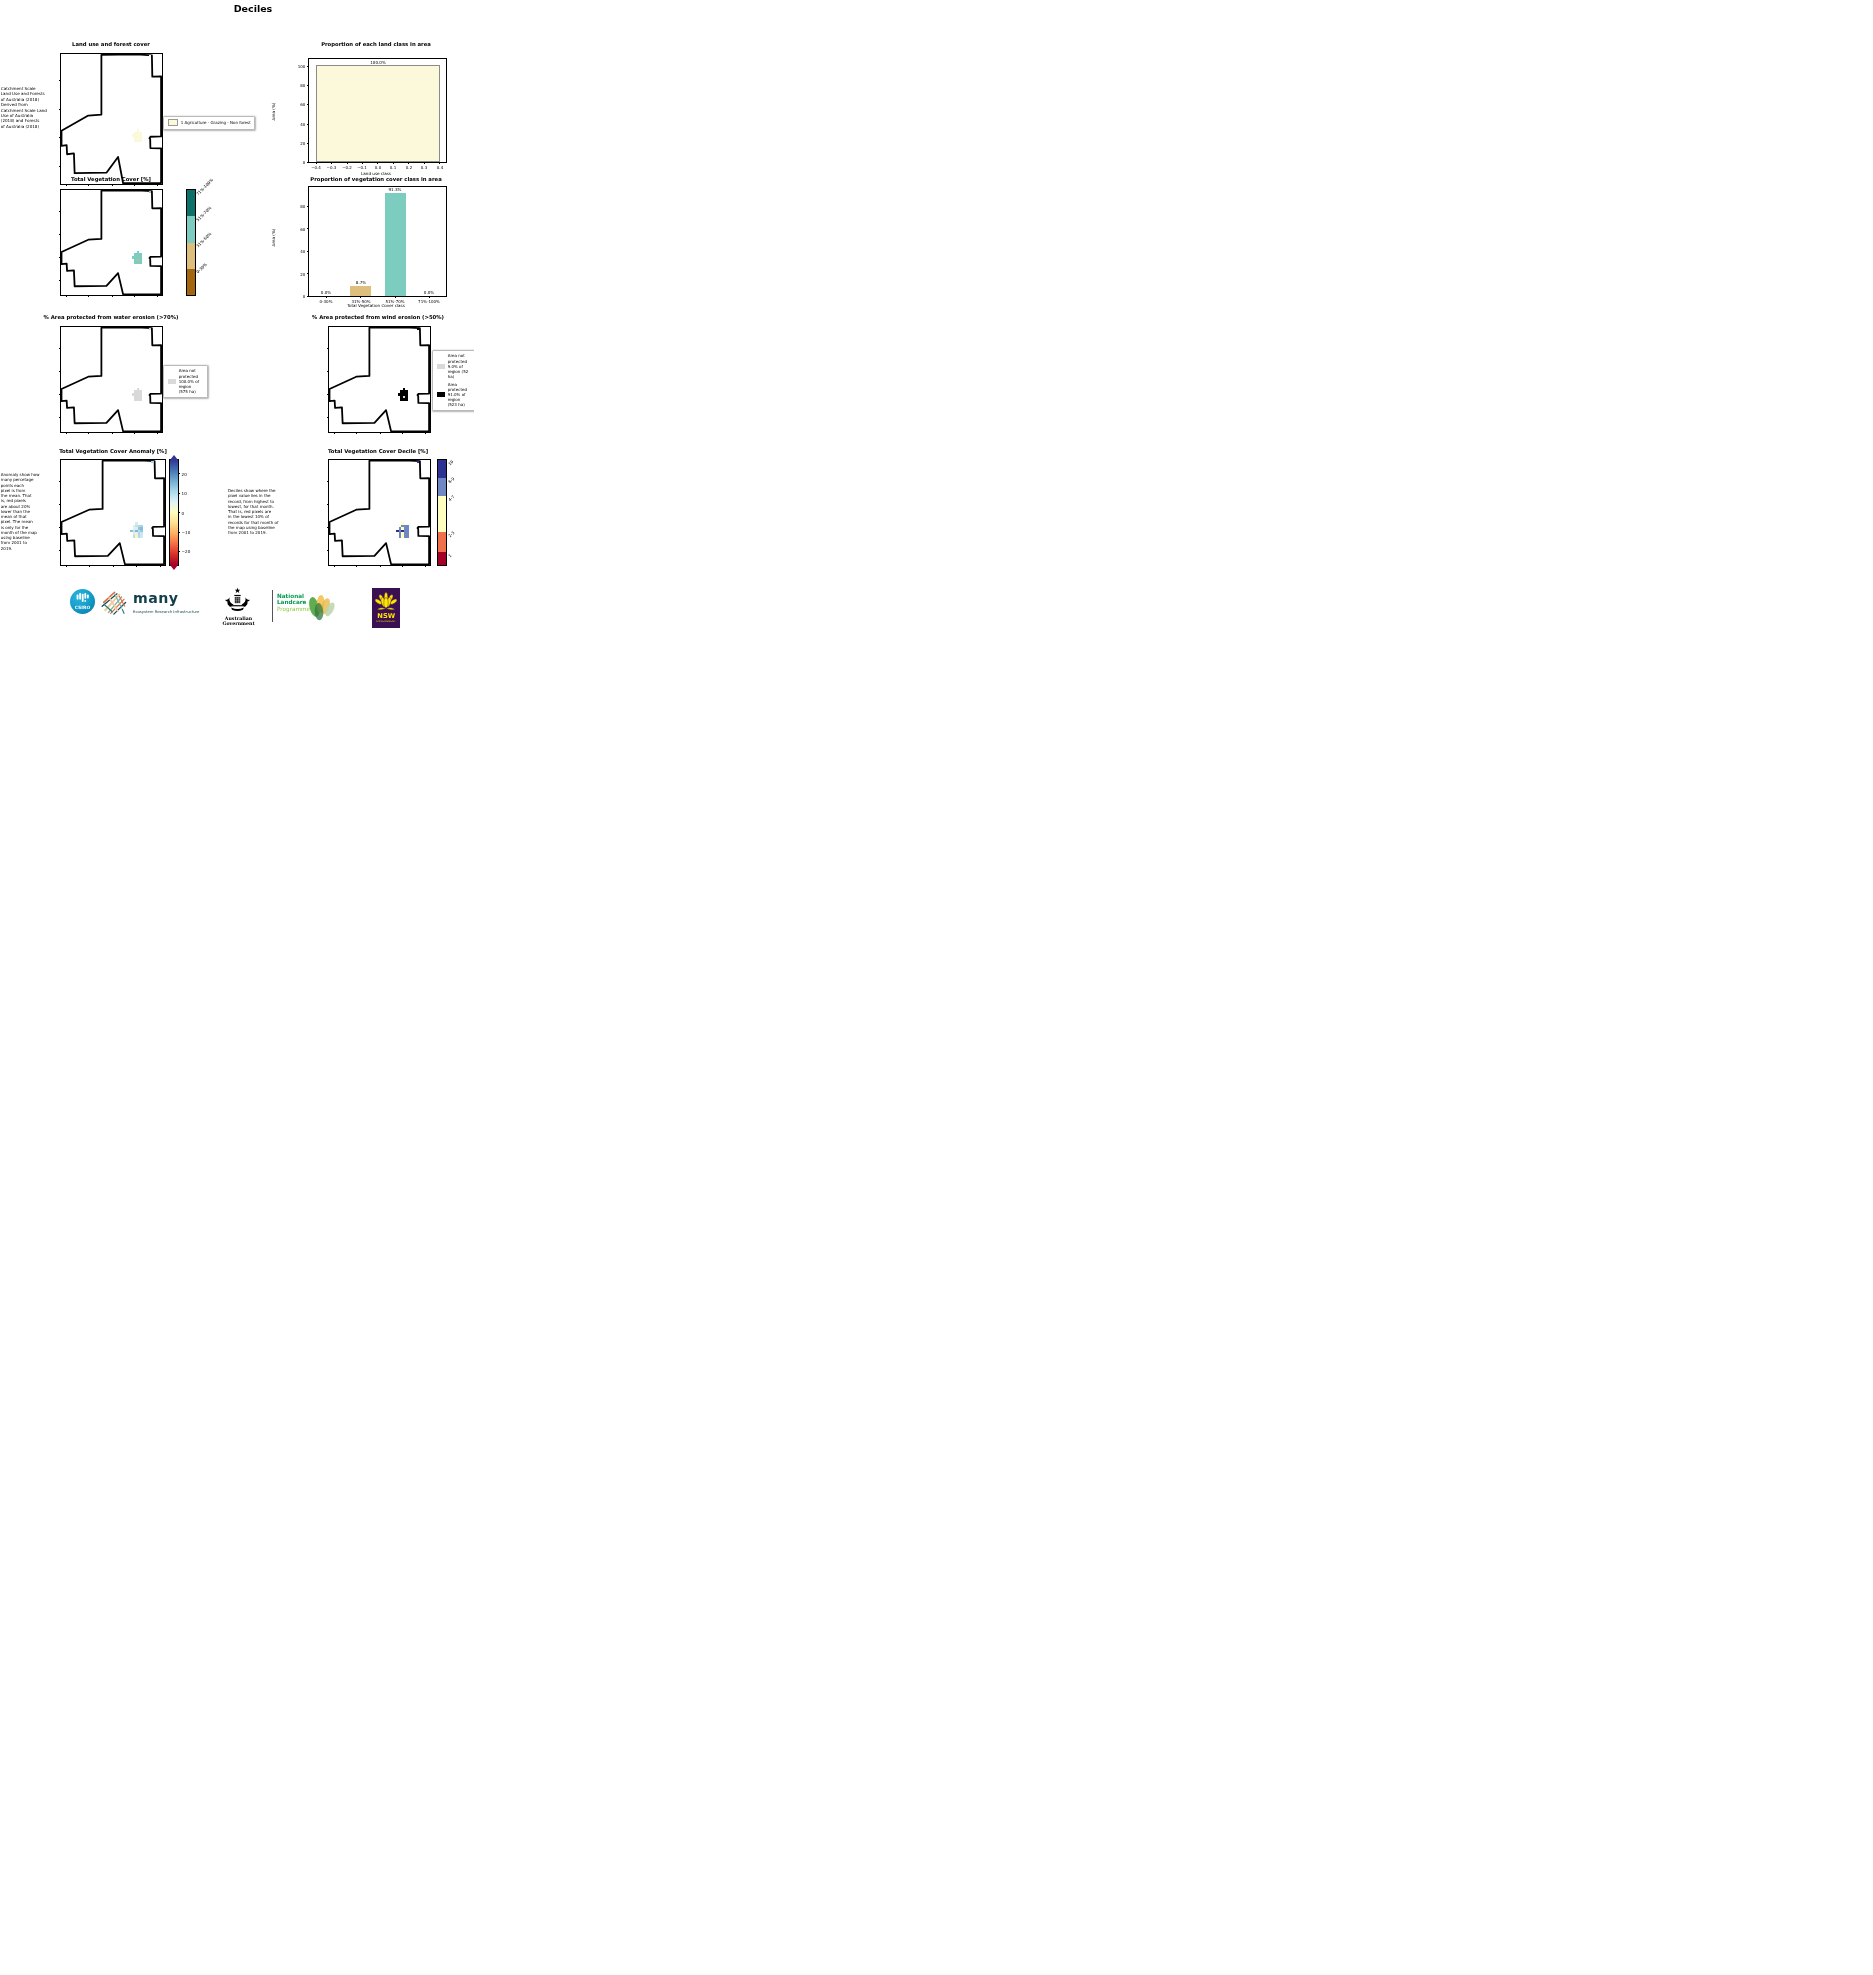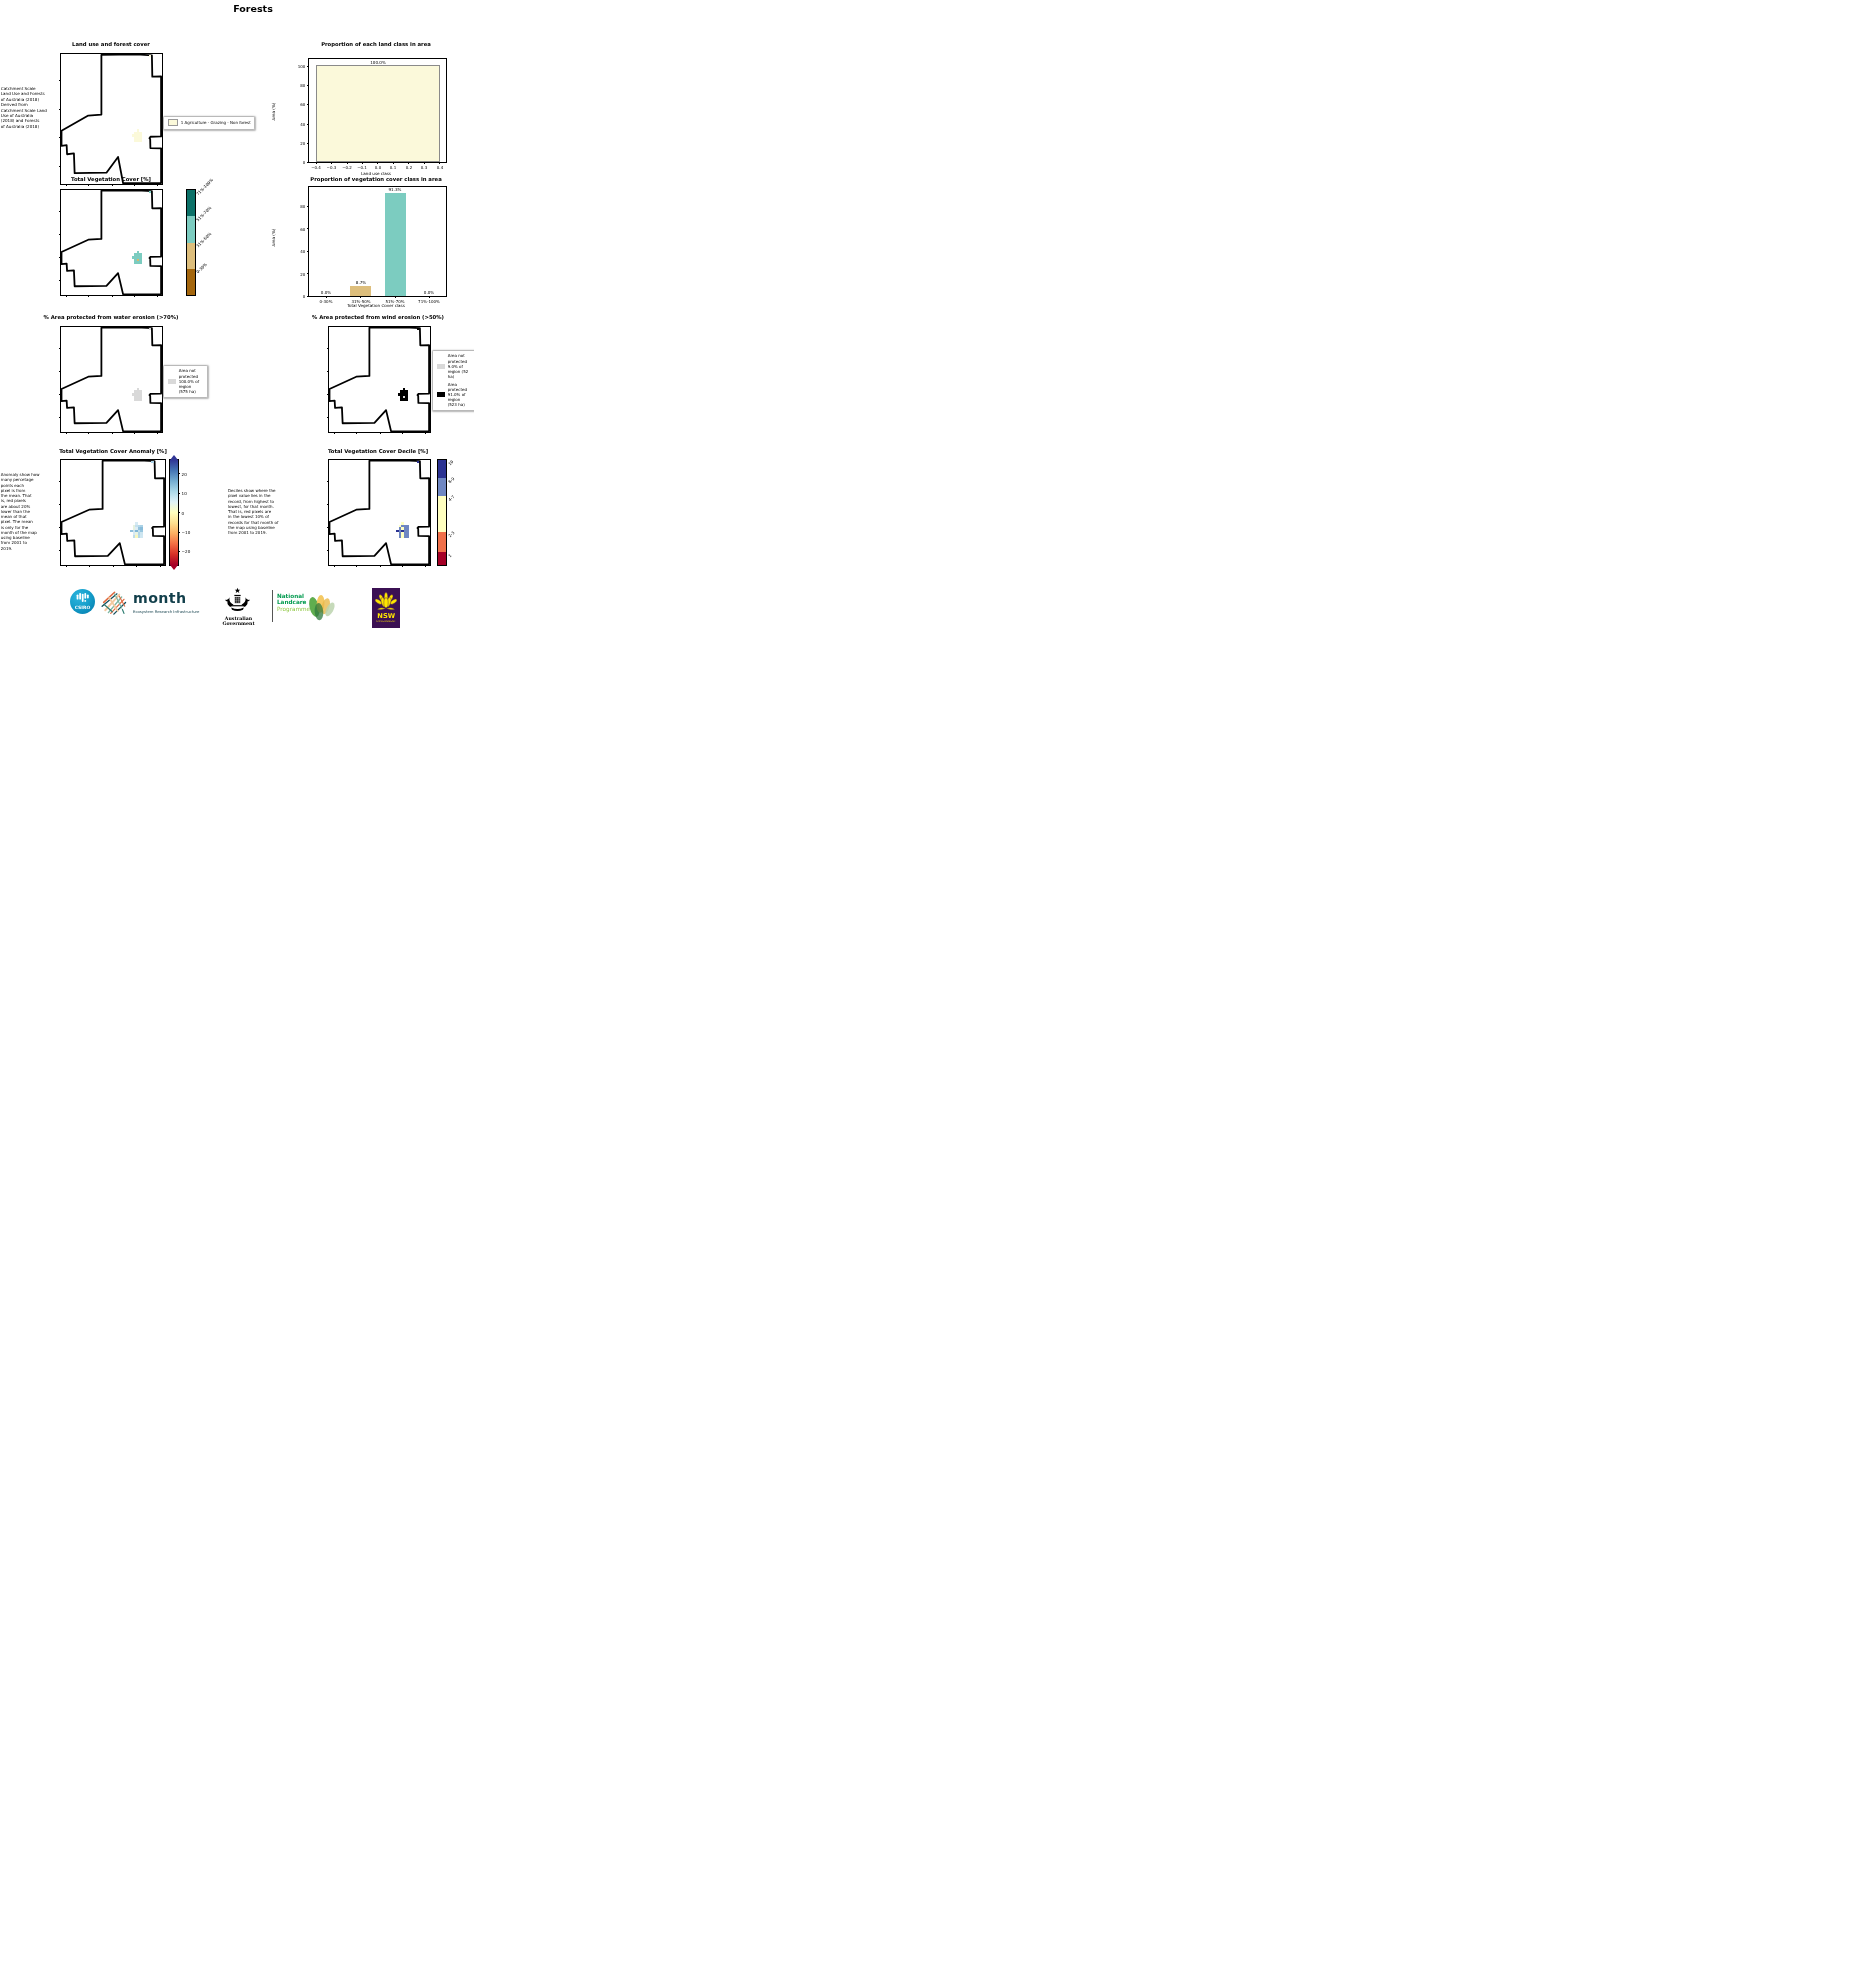--- a/index.html
+++ b/index.html
@@ -52,21 +52,21 @@
   .nlp-line.light{color:#8dc63f;font-weight:normal;}
   #nsw-logo{position:absolute;background:#3b1053;display:flex;flex-direction:column;align-items:center;}
   #nsw-label{color:#ffe600;font-weight:bold;font-size:6.7px;line-height:1;margin-top:0.4px;}
   #nsw-sublabel{color:#ffe600;font-size:2.2px;letter-spacing:0.4px;margin-top:0.8px;}
 </style>
 </head>
 <body>
 
 <div id="page">
 
-  <div class="page-title">Forests</div>
+  <div class="page-title">Deciles</div>
 
   <div class="panel-title" style="left:111px;top:41px;">Land use and forest cover</div>
   <div class="caption" style="left:0.8px;top:86px;width:51px;"> Catchment Scale
 Land Use and Forests
 of Australia (2018)
 Derived from
 Catchment Scale Land
 Use of Australia
 (2018) and Forests
 of Australia (2018)</div>
@@ -465,21 +465,21 @@
         <path d="M30 62 L64 26" stroke="#e0693f" stroke-width="3.2"></path>
         <path d="M38 64 L68 34" stroke="#14505c" stroke-width="3.4"></path>
         <path d="M14 40 L34 58" stroke="#2e7d72" stroke-width="3"></path>
         <path d="M26 22 L48 56" stroke="#f3c9a0" stroke-width="4.4"></path>
         <path d="M40 12 L58 48" stroke="#7fb8a4" stroke-width="3"></path>
         <path d="M52 18 L66 44" stroke="#e0693f" stroke-width="2.6"></path>
         <path d="M60 52 L64 62" stroke="#2e7d72" stroke-width="3"></path>
       </g>
     </svg>
   </div>
-  <div id="tern-word" style="left:133px;top:590px;">month</div>
+  <div id="tern-word" style="left:133px;top:590px;">many</div>
   <div id="tern-sub" style="left:133px;top:609px;">Ecosystem Research Infrastructure</div>
 
   <div style="position:absolute;left:224px;top:587px;">
     <svg width="27" height="28.4" viewBox="0 0 68 72" fill="#000">
       <path d="M34 2 l2 5 5 0 -4 3 1.5 5 -4.5 -3 -4.5 3 1.5 -5 -4 -3 5 0 z"></path>
       <rect x="26" y="20" width="16" height="3"></rect>
       <rect x="27" y="25" width="14" height="16"></rect>
       <path d="M27 25 h14 v16 h-14 z M27 30 h14 M27 35 h14 M32 25 v16 M37 25 v16" stroke="#fff" stroke-width="1" fill="none"></path>
       <path d="M24 44 c-8 -2 -12 -10 -10 -18 c-3 6 -9 8 -12 6 c2 4 5 5 7 5 c-2 5 2 12 8 13 z"></path>
       <path d="M44 44 c8 -2 12 -10 10 -18 c3 6 9 8 12 6 c-2 4 -5 5 -7 5 c2 5 -2 12 -8 13 z"></path>

